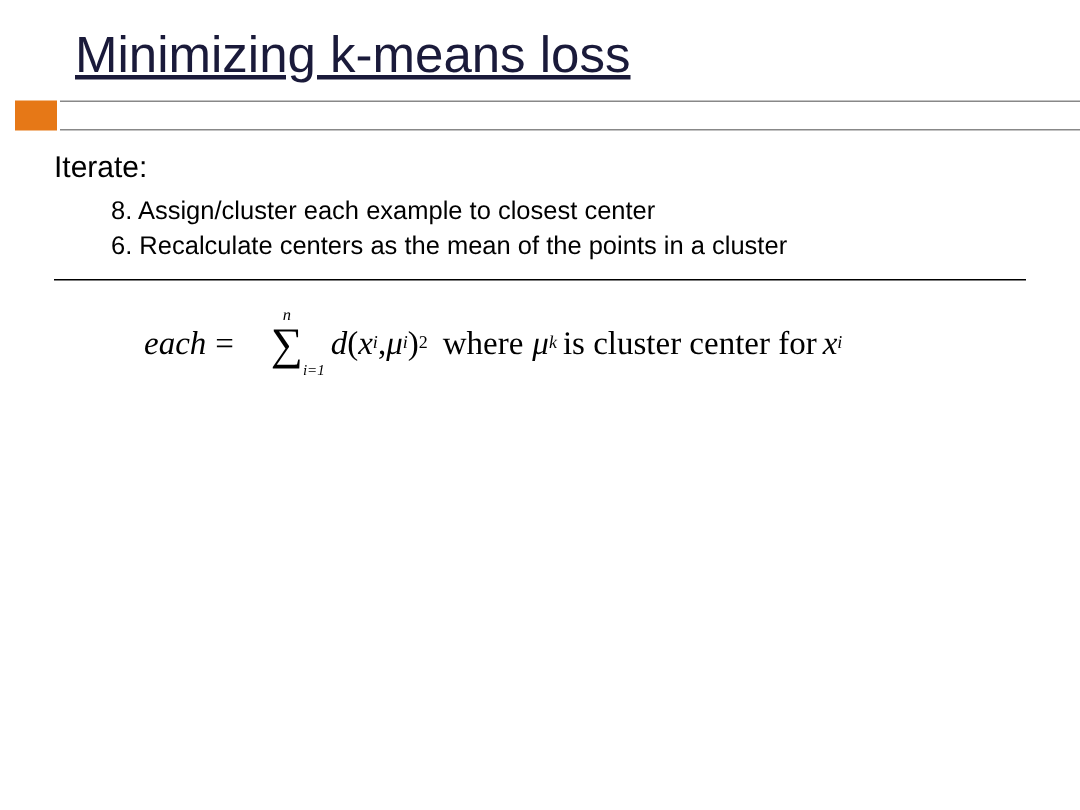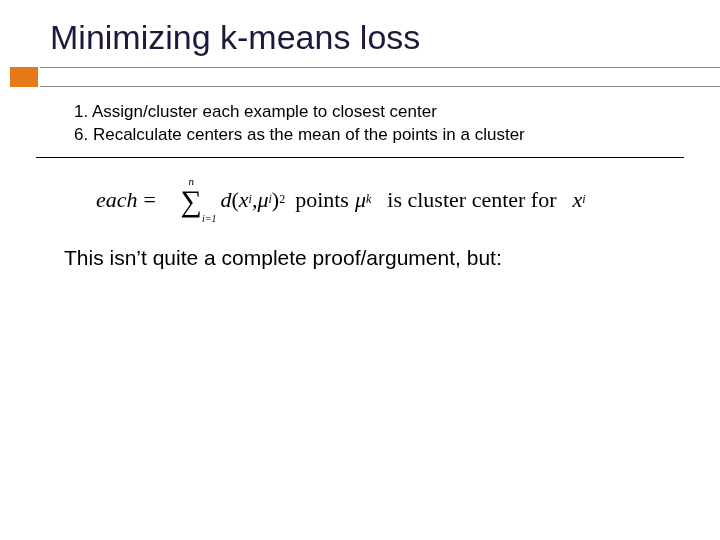--- a/index.html
+++ b/index.html
@@ -10,20 +10,21 @@
     font-family: Arial, Helvetica, sans-serif;
     color: #000;
     position: relative;
     overflow: hidden;
   }
   .title {
     font-size: 34px;
     color: #1a1a3a;
     padding: 18px 0 10px 50px;
     font-weight: normal;
+    text-decoration: underline;
   }
   .accent-row {
     display: flex;
     align-items: stretch;
     height: 20px;
     margin-bottom: 14px;
   }
   .accent-square {
     width: 28px;
     height: 20px;
@@ -74,21 +75,21 @@
     line-height: 1;
     margin: 0 4px;
     font-style: normal;
   }
   .sigma-block .lim-top { font-size: 11px; font-style: italic; }
   .sigma-block .sigma { font-size: 30px; line-height: 0.9; }
   .sigma-block .lim-bot { font-size: 10px; font-style: italic; margin-left: 36px; }
   .formula sup { font-size: 12px; font-style: normal; vertical-align: super; }
   .formula sub { font-size: 12px; font-style: italic; vertical-align: sub; }
   .formula .where { font-style: normal; margin: 0 6px 0 10px; }
-  .formula .isfor { font-style: normal; margin: 0 16px; }
+  .formula .isfor { font-style: normal; margin: 0 4px; }
   .lead {
     font-size: 21px;
     padding-left: 28px;
     margin-bottom: 18px;
   }
   ol.points {
     font-size: 21px;
     padding-left: 72px;
     list-style-position: outside;
   }
@@ -103,23 +104,24 @@
 
 <h1 class="title">Minimizing k-means loss</h1>
 
 <div class="accent-row">
   <div class="accent-square"></div>
   <div class="accent-line"></div>
 </div>
 
 <div class="content">
 
+  <div class="iterate-label">Iterate:</div>
 
   <div class="steps">
-    <div>1. Assign/cluster each example to closest center</div>
+    <div>8. Assign/cluster each example to closest center</div>
     <div>6. Recalculate centers as the mean of the points in a cluster</div>
   </div>
 
   <hr class="hr">
 
   <div class="formula-wrap">
     <span class="formula">
       <span>each</span>
       <span class="eq">=</span>
       <span class="sigma-block">
@@ -129,25 +131,24 @@
       </span>
       <span>d</span>
       <span style="font-style:normal">(</span>
       <span>x</span>
         <sub>i</sub>
       <span style="font-style:normal">,</span>
       <span>μ</span>
         <sub>i</sub>
       <span style="font-style:normal">)</span>
         <sup>2</sup>
-      <span class="where">points</span>
+      <span class="where">where</span>
       <span>μ</span>
         <sub>k</sub>
       <span class="isfor">is cluster center for</span>
       <span>x</span>
         <sub>i</sub>
     </span>
   </div>
 
-  <div class="lead">This isn’t quite a complete proof/argument, but:</div>
 
 
 </div>
 
 </body></html>

